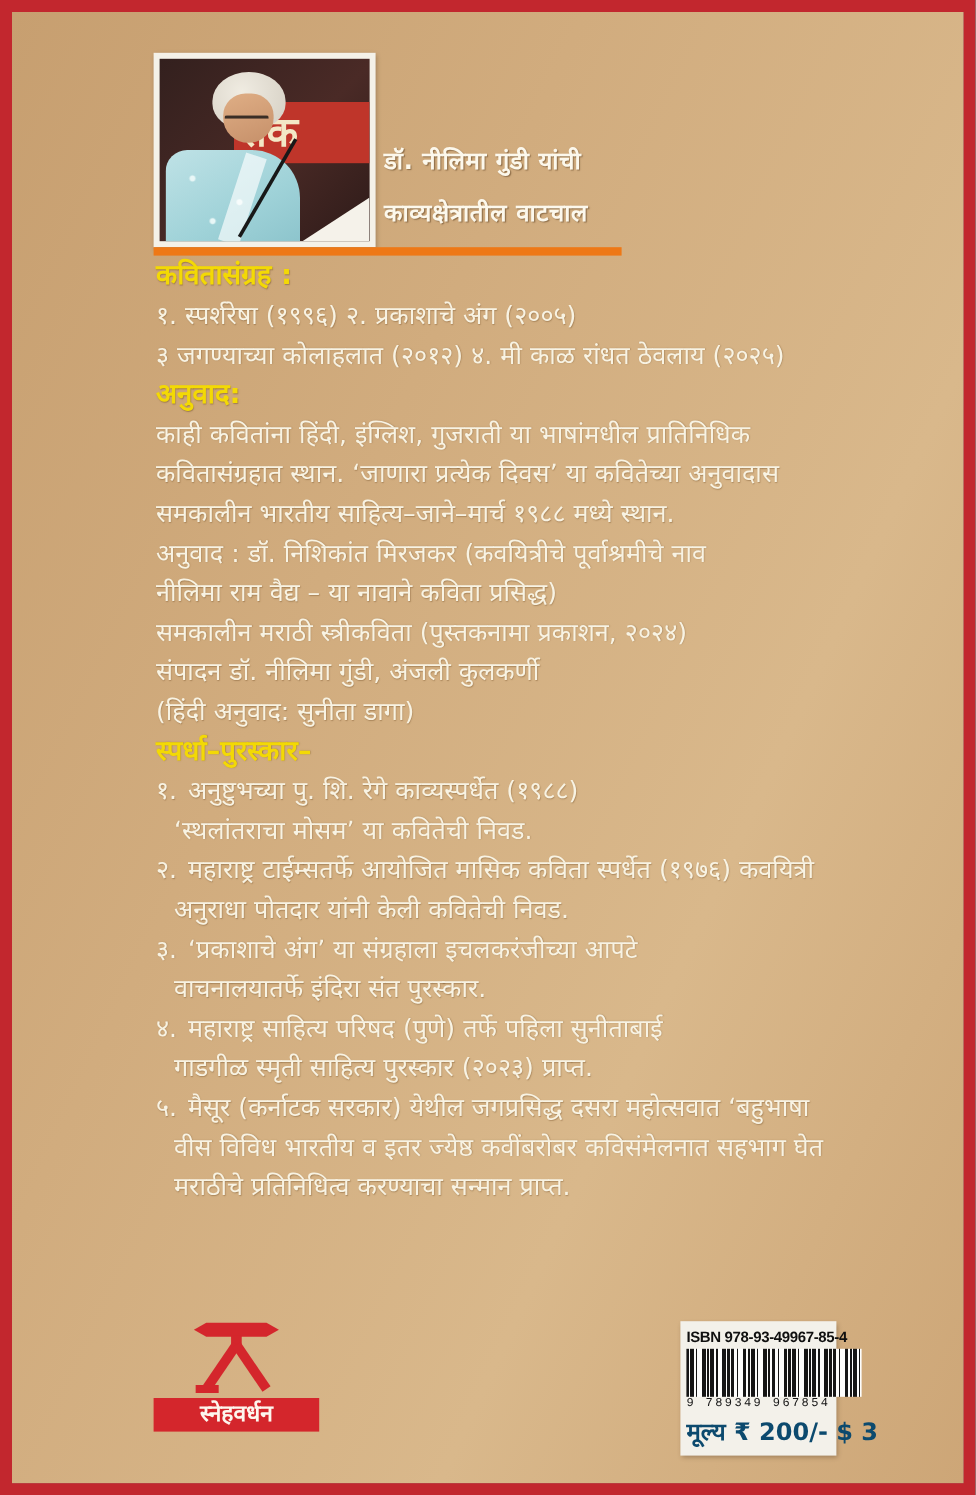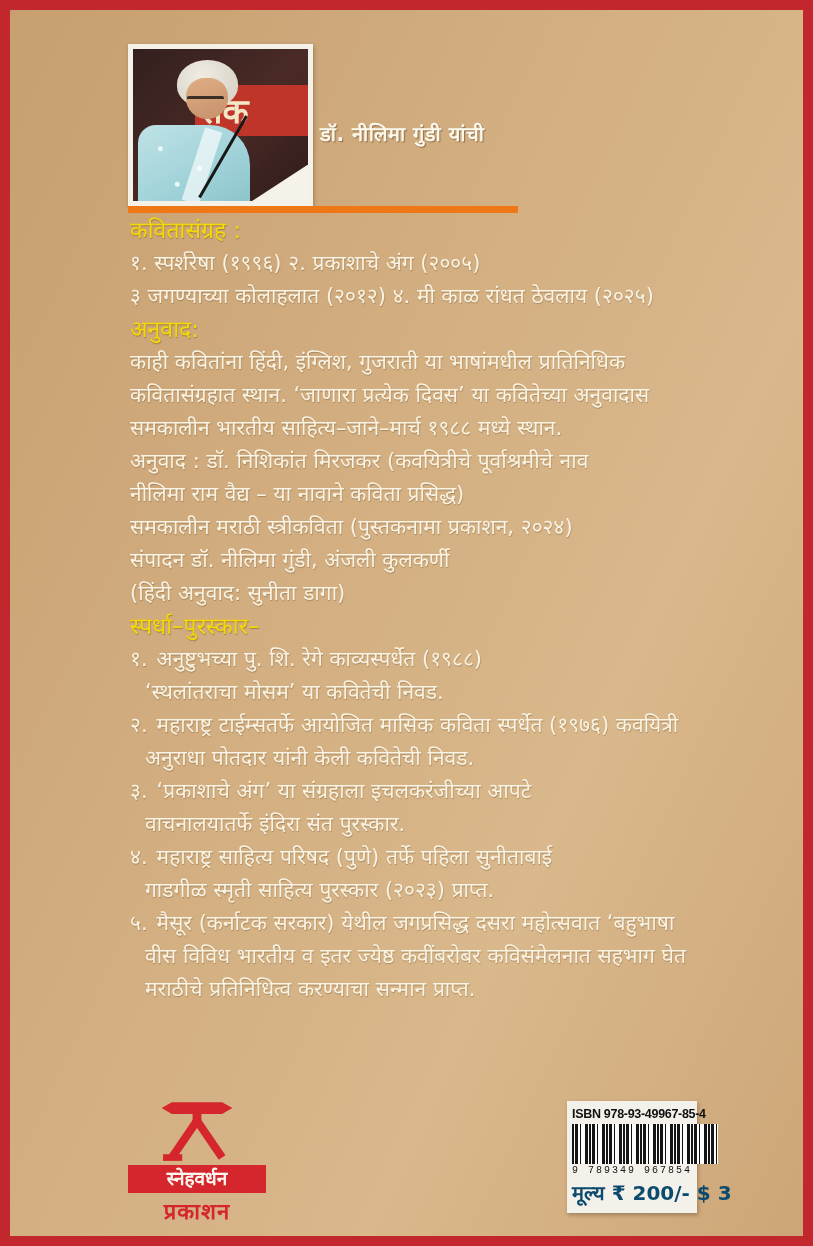--- a/index.html
+++ b/index.html
@@ -48,21 +48,21 @@
   .title { position:absolute; left:310px; top:103px; color:#fcf8ec; font-weight:bold;
     font-size:20px; line-height:43px; letter-spacing:.5px;
     text-shadow:1px 1px 1px rgba(90,60,30,.55); white-space:nowrap; }
   .orange-rule { position:absolute; left:118px; top:196px; width:390px; height:7px;
     background:#ee7816; }
 
   
   .text-col { position:absolute; left:120px; top:204px; width:625px;
     font-size:21px; line-height:33px; color:#f8f3e3;
     text-shadow:.5px .5px 1px rgba(120,85,45,.45); }
-  .sec-heading { color:#f3d905; font-weight:normal; font-size:23px;
+  .sec-heading { color:#f3d905; font-weight:bold; font-size:23px;
     text-shadow:.5px .5px 1px rgba(120,85,45,.55); }
   .body-line { white-space:nowrap; }
   .award-num { display:inline-block; margin-right:9px; }
   .award-cont { padding-left:15px; }
 
   
   .publisher { position:absolute; left:118px; top:1090px; width:138px; text-align:center; }
   .publisher svg { display:block; margin:0 auto; }
   .publisher-name-box { margin-top:3px; background:#d4262c; color:#fdf6ee;
     font-weight:bold; font-size:19px; padding:3px 10px 4px; line-height:1.1; }
@@ -99,20 +99,21 @@
       <div class="hair"></div>
       <div class="face"></div>
       <div class="glasses"></div>
       <div class="mic"></div>
       <div class="paper"></div>
     </div>
   </div>
 
   <div class="title">
     <div>डॉ. नीलिमा गुंडी यांची</div>
+    <div>काव्यक्षेत्रातील वाटचाल</div>
   </div>
   <div class="orange-rule"></div>
 
   <div class="text-col">
 
     <div class="sec-heading">कवितासंग्रह :</div>
     <div class="body-line">१. स्पर्शरेषा (१९९६) २. प्रकाशाचे अंग (२००५)</div>
     <div class="body-line">३ जगण्याच्या कोलाहलात (२०१२) ४. मी काळ रांधत ठेवलाय (२०२५)</div>
 
     <div class="sec-heading">अनुवाद:</div>
@@ -150,21 +151,20 @@
         <polygon points="2,11 16,3 84,3 98,11 84,19 16,19" stroke="none"></polygon>
         <rect x="44" y="17" width="12" height="16" stroke="none"></rect>
         <path d="M50 28 L16 78" stroke-width="11" fill="none"></path>
         <path d="M50 28 L84 78" stroke-width="11" fill="none"></path>
         <path d="M4 78 L30 78" stroke-width="9" fill="none"></path>
       </g>
     </svg>
     <div class="publisher-name-box">
       <span>स्नेहवर्धन</span>
     </div>
-    <div class="publisher-type">प्रकाशन</div>
   </div>
 
   <div class="isbn-label">
     <div class="isbn-text">ISBN 978-93-49967-85-4</div>
     <div class="barcode"></div>
     <div class="barcode-digits">9 789349 967854</div>
     <div class="price-text">मूल्य ₹ 200/- $ 3</div>
   </div>
 
 </div>

